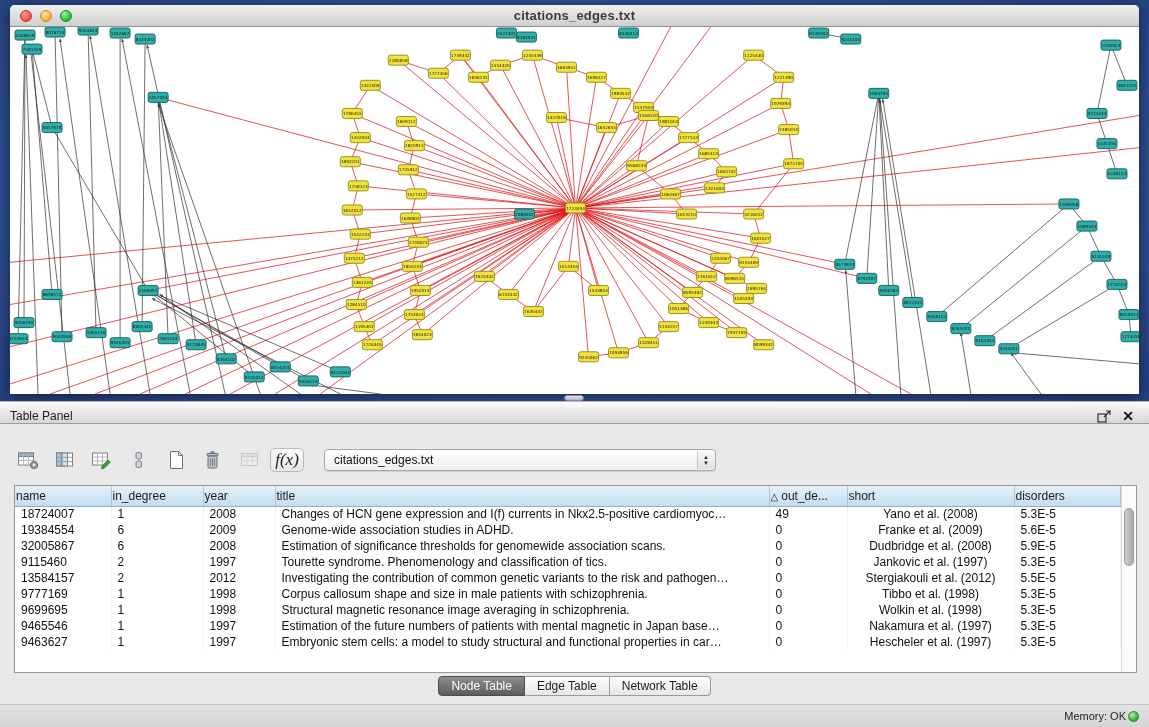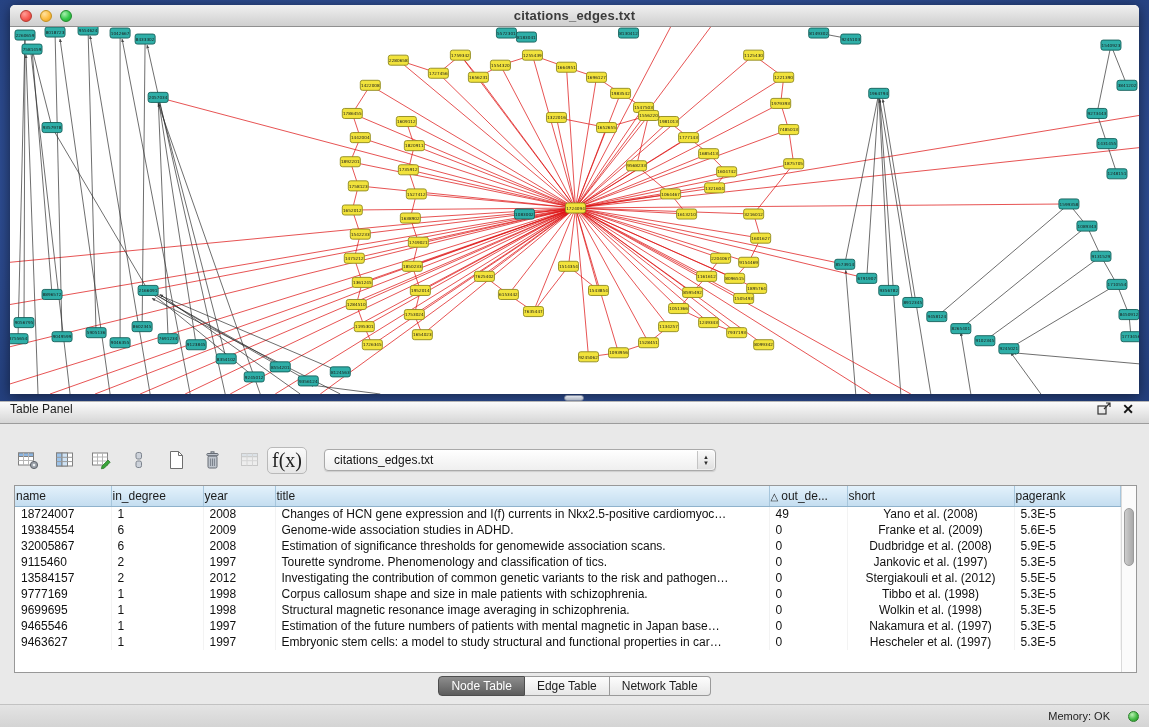--- a/index.html
+++ b/index.html
@@ -39,35 +39,35 @@
   .graph-area svg { width:100%; height:100%; display:block; font-family:"DejaVu Sans", sans-serif; }
 
   .splitter {
     position:absolute; left:564px; top:395px; width:20px; height:6px;
     background:linear-gradient(#dfe3ea,#aeb6c4); border-radius:3px; border:1px solid #7d88a0;
   }
 
   
   .panel { position:absolute; left:0; top:401px; width:1149px; height:326px; background:#e9e9e9; }
   .panel-hd {
-    height:23px; display:flex; align-items:flex-start; padding:0 10px;
+    height:23px; display:flex; align-items:flex-end; padding:0 10px;
     background:linear-gradient(#fbfbfb,#d6d6d6);
     border-top:1px solid #b7b7b7; border-bottom:1px solid #9c9c9c;
   }
   .panel-hd .ttl { font-size:12px; color:#1d1d1d; }
   .panel-hd .sp { flex:1; }
   .hd-btn { background:none; border:none; padding:0 5px; cursor:default; display:flex; align-items:center; }
   .close-x { font-size:14px; font-weight:bold; color:#111; line-height:1; }
 
   .toolbar { position:absolute; left:14px; top:44px; height:30px; display:flex; align-items:center; gap:9px; }
   .tool-btn {
     width:28px; height:26px; background:none; border:none; padding:0; cursor:default;
     display:flex; align-items:center; justify-content:center;
   }
-  .fx { font-family:"Liberation Serif", serif; font-size:20px; color:#222;
+  .fx { font-family:"Liberation Serif", serif; font-style:italic; font-size:17px; color:#222;
         border:1px solid #b9b9b9; border-radius:5px; padding:1px 4px; background:linear-gradient(#fafafa,#e6e6e6); }
 
   .dropdown {
     margin-left:14px; width:392px; height:22px; position:relative;
     background:linear-gradient(#ffffff,#efefef); border:1px solid #a9a9a9; border-radius:4px;
     display:flex; align-items:center; padding-left:9px; font-size:12px; color:#111;
     box-shadow:0 1px 1px rgba(0,0,0,.12);
   }
   .dd-arrows {
     position:absolute; right:1px; top:1px; bottom:1px; width:17px; border-left:1px solid #c4c4c4;
@@ -103,21 +103,21 @@
     background:linear-gradient(#fdfdfd,#e7e7e7); color:#1c1c1c;
     border:1px solid #9a9a9a; border-left:none;
   }
   .seg:first-child { border-left:1px solid #9a9a9a; border-radius:4px 0 0 4px; }
   .seg:last-child { border-radius:0 4px 4px 0; }
   .seg.sel { background:linear-gradient(#8d8d8d,#5c5c5c); color:#fff; border-color:#4d4d4d; }
 
   .statusbar {
     position:absolute; left:0; bottom:0; width:100%; height:23px;
     background:linear-gradient(#e4e4e4,#d4d4d4); border-top:1px solid #c2c2c2;
-    display:flex; align-items:center; justify-content:flex-end; padding:0 10px; gap:18px;
+    display:flex; align-items:center; justify-content:flex-end; padding:0 10px; gap:2px;
     font-size:11px; color:#1e1e1e;
   }
   .memdot { width:11px; height:11px; border-radius:50%;
             background:radial-gradient(circle at 35% 30%, #b9f0b4, #46bb46 55%, #1f8e1f);
             border:1px solid #2c7f2c; }
 </style>
 </head>
 <body>
 
 <div class="desktop">
@@ -920,21 +920,21 @@
           <col>
       </colgroup>
       <thead>
           <tr>
             <th class="c0">name</th>
             <th class="c1">in_degree</th>
             <th class="c2">year</th>
             <th class="c3">title</th>
             <th class="c4"><span class="sort">△</span>out_de...</th>
             <th class="c5">short</th>
-            <th class="c6">pagerank</th>
+            <th class="c6">disorders</th>
           </tr>
         </thead>
       <tbody>
           <tr>
             <td class="c0">18724007</td>
             <td class="c1">1</td>
             <td class="c2">2008</td>
             <td class="c3">Changes of HCN gene expression and I(f) currents in Nkx2.5-positive cardiomyoc…</td>
             <td class="c4">49</td>
             <td class="c5">Yano et al. (2008)</td>

